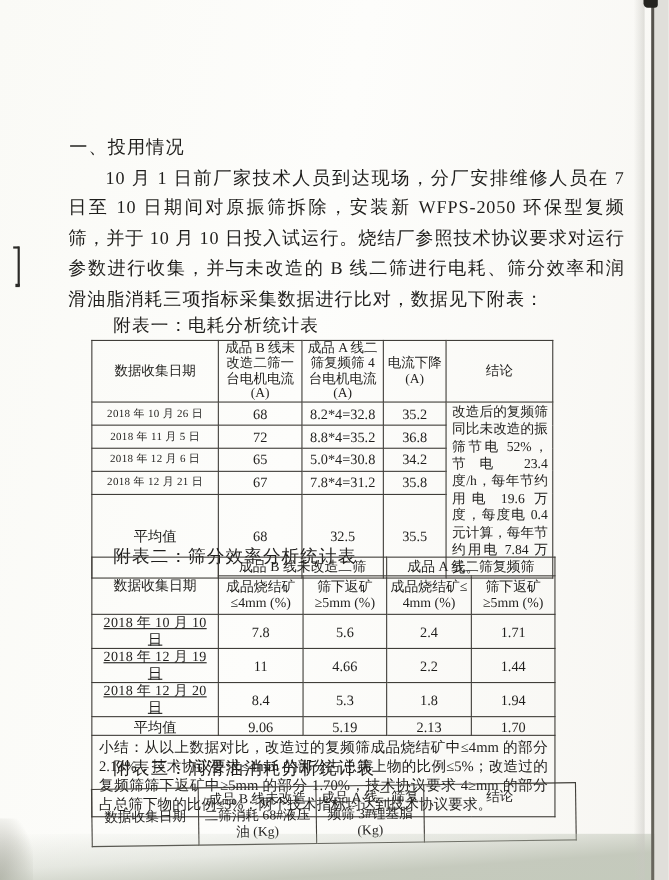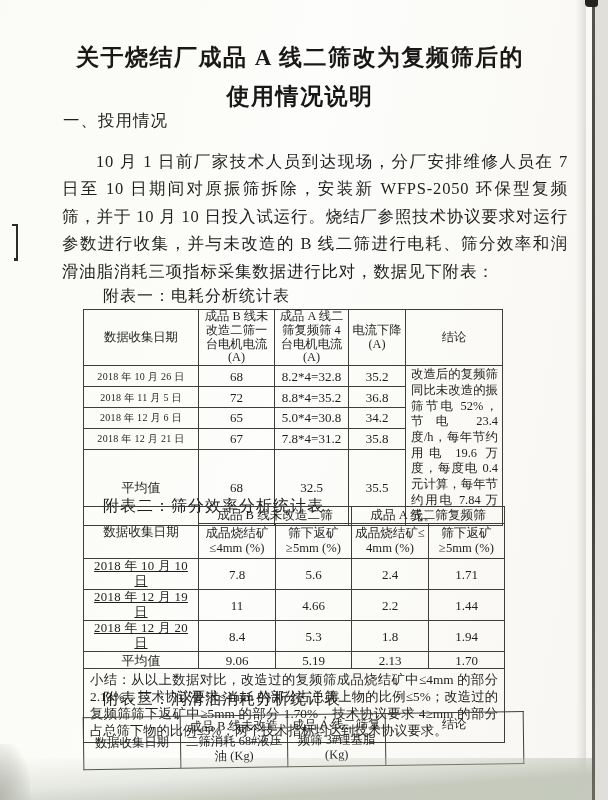--- a/index.html
+++ b/index.html
@@ -52,21 +52,21 @@
     position: absolute; left: 0; top: 744px; width: 30px; height: 56px;
     background: radial-gradient(ellipse at 0% 100%, rgba(169,169,160,0.9) 0%, rgba(200,200,192,0.5) 55%, rgba(200,200,192,0) 80%);
   }
 
   .title {
     position: absolute; top: 38px; left: 40px; width: 520px;
     text-align: center; font-weight: bold; font-size: 23px; line-height: 39px;
     letter-spacing: 1.5px; color: #191816;
   }
   .section-heading {
-    position: absolute; top: 110px; left: 63px;
+    position: absolute; top: 123px; left: 63px;
     font-size: 16.5px; letter-spacing: 1px;
   }
   .paragraph {
     position: absolute; top: 148px; left: 62px; width: 506px;
     font-size: 16.5px; line-height: 27.4px; letter-spacing: 0.8px;
     text-align: justify; text-indent: 34px;
   }
   .table-label {
     position: absolute; left: 103px; font-size: 16px; letter-spacing: 1px;
   }
@@ -109,24 +109,20 @@
     transform: rotate(-0.8deg); transform-origin: 100% 50%;
   }
   .t3 th { font-size: 12.4px; line-height: 15.2px; height: 52px; padding: 2px 3px; }
   .t3 .concl-head { vertical-align: top; padding-top: 4px; }
 </style>
 </head>
 <body>
 
 <div class="scan">
 
-  <div class="title">
-    <div>关于烧结厂成品 A 线二筛改为复频筛后的</div>
-    <div>使用情况说明</div>
-  </div>
 
   <div class="section-heading">一、投用情况</div>
 
   <div class="paragraph">10 月 1 日前厂家技术人员到达现场，分厂安排维修人员在 7 日至 10 日期间对原振筛拆除，安装新 WFPS-2050 环保型复频筛，并于 10 月 10 日投入试运行。烧结厂参照技术协议要求对运行参数进行收集，并与未改造的 B 线二筛进行电耗、筛分效率和润滑油脂消耗三项指标采集数据进行比对，数据见下附表：</div>
 
   <div class="table-label label-1">附表一：电耗分析统计表</div>
 
   <table class="t1">
     <colgroup>
       <col style="width:115px">

